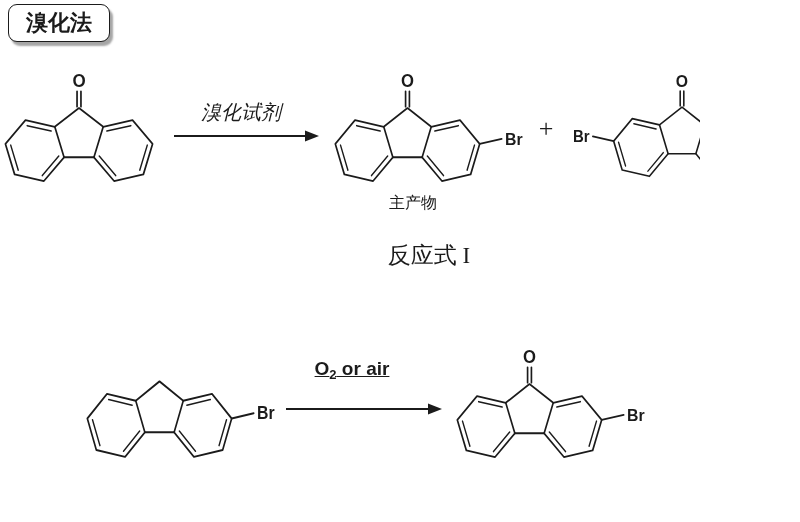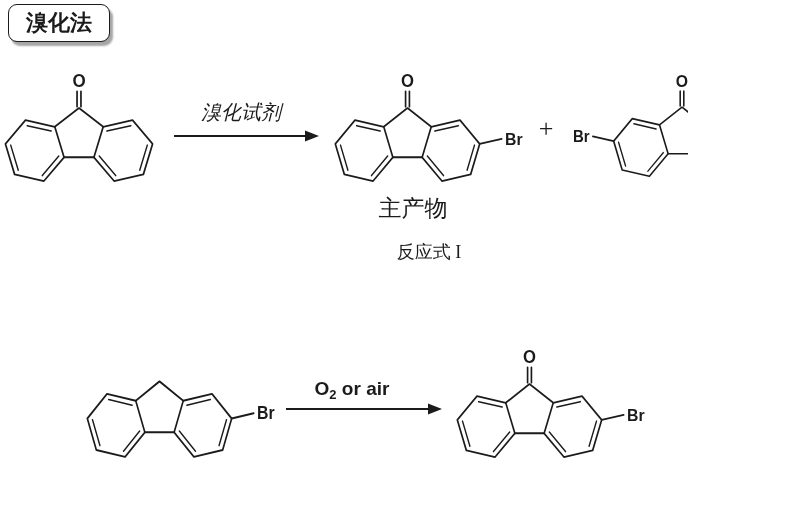--- a/index.html
+++ b/index.html
@@ -1,31 +1,31 @@
 <!DOCTYPE html>
 <html><head>
 <meta charset="utf-8">
 <style>
   html,body{margin:0;padding:0;background:#fff;}
   #canvas{position:relative;width:688px;height:522px;background:#fff;overflow:hidden;
-          font-family:"Liberation Serif","DejaVu Serif",serif;color:#1b1b1b;}
+          font-family:"Liberation Serif","DejaVu Serif",serif;color:#1b1b1b;padding-left:12px;}
   .serif{font-family:"Liberation Serif","DejaVu Serif",serif;}
   .sans{font-family:"Liberation Sans","DejaVu Sans",sans-serif;}
   .lbl{position:absolute;text-align:center;color:#1b1b1b;white-space:nowrap;}
   .method-box{position:absolute;box-sizing:border-box;background:#fff;border:1.7px solid #1b1b1b;
               border-radius:9px;box-shadow:3px 4px 2px #a6a6a6;text-align:center;
               font-weight:700;font-size:22px;color:#1b1b1b;}
   .mol{position:absolute;overflow:visible;}
   .atom{font-family:"Liberation Sans","DejaVu Sans",sans-serif;fill:#1b1b1b;stroke:none;}
   .atom-o{font-size:20px;font-weight:700;text-anchor:middle;}
   .atom-br{font-size:19px;font-weight:600;text-anchor:start;}
   .atom-br-left{text-anchor:end;}
   .arrow{position:absolute;overflow:visible;}
-  .caption{font-size:23px;}
-  .equation{font-size:18px;}
+  .caption{font-size:16px;}
+  .equation{font-size:23px;}
   .reagent-top{font-size:20px;font-style:italic;}
   .oxidant{font-size:19px;font-weight:700;}
   .subscript{font-size:13px;vertical-align:-4px;font-weight:700;}
 </style>
 </head>
 <body>
 
 <div id="canvas">
 
   <svg width="0" height="0" style="position:absolute" aria-hidden="true">
@@ -86,21 +86,21 @@
 
   <div class="lbl serif equation" style="left:329px;top:240px;width:200px;">反应式 I</div>
 
 
   <svg class="mol" style="left:82px;top:357px;width:200px;height:105px" viewBox="-93 -56 240 112" preserveAspectRatio="none">
     <use href="#skel"></use>
     <use href="#bond-br-right"></use>
     <text class="atom atom-br" x="117" y="10.5">Br</text>
   </svg>
 
-  <div class="lbl sans oxidant" style="left:277px;top:378px;width:150px;">
+  <div class="lbl sans oxidant" style="left:277px;top:358px;width:150px;text-decoration:underline;">
     <span>O</span><span class="subscript">2</span><span> or air</span>
   </div>
   <svg class="arrow" style="left:286px;top:401px;width:156px;height:16px" viewBox="0 0 156 16">
     <line x1="0" y1="8" x2="144" y2="8" stroke="#1b1b1b" stroke-width="2"></line>
     <polygon points="142,2.5 156,8 142,13.5" fill="#1b1b1b"></polygon>
   </svg>
 
   <svg class="mol" style="left:452px;top:346px;width:200px;height:116px" viewBox="-93 -72 240 128" preserveAspectRatio="none">
     <use href="#skel"></use>
     <use href="#carbonyl"></use>

